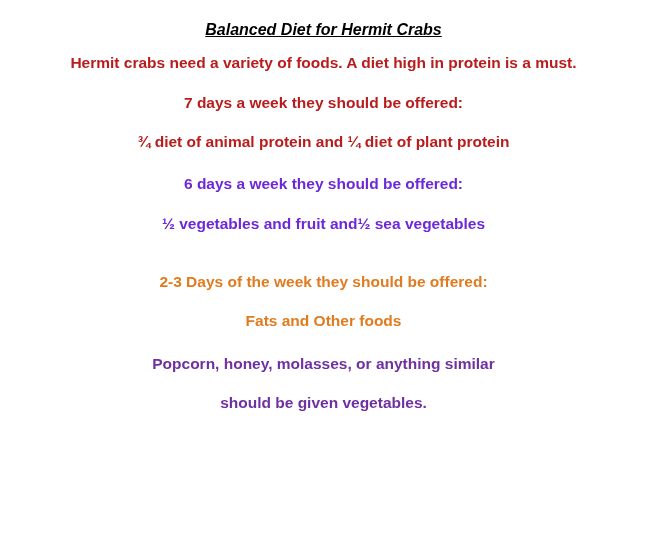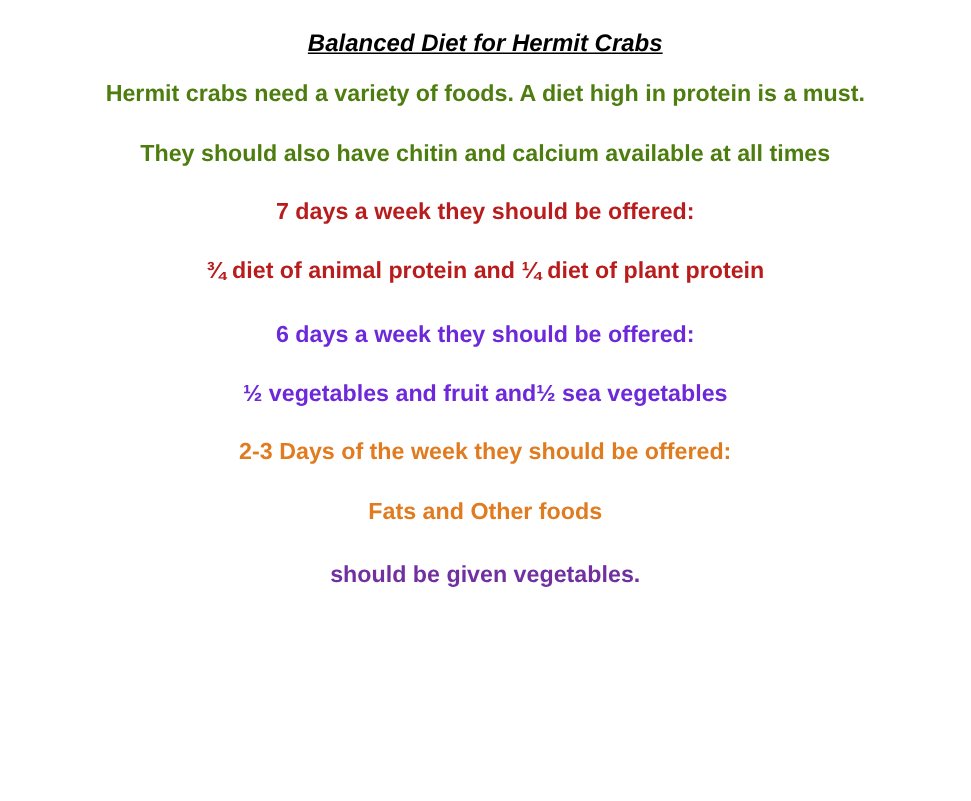--- a/index.html
+++ b/index.html
@@ -34,52 +34,52 @@
   }
   .line {
     font-size: 15.5px;
     font-weight: bold;
     text-align: center;
     line-height: 1.25;
     width: 100%;
     margin: 0 0 19px 0;
     white-space: nowrap;
   }
-  .black { color: #4d7c0f; }
+  .black { color: #b91c1c; }
   .blue { color: #b91c1c; }
   .red  { color: #6d28d9; }
   .orange { color: #e07b20; }
   .purple { color: #7030a0; }
 
   .intro1 { margin-bottom: 20px; }
   .intro2 { margin-bottom: 20px; }
   .intro3 { margin-bottom: 22px; }
   .blue1 { margin-bottom: 20px; }
   .blue2 { margin-bottom: 23px; }
   .red1 { margin-bottom: 20px; }
-  .red2 { margin-bottom: 20px; }
+  .red2 { margin-bottom: 39px; }
   .orange1 { margin-bottom: 20px; }
   .orange2 { margin-bottom: 23px; }
   .purple1 { margin-bottom: 20px; }
   .purple2 { margin-bottom: 0; }
 </style>
 </head>
 <body>
 
 <div class="doc">
 
   <div class="title">Balanced Diet for Hermit Crabs</div>
 
   <div class="line black intro1">Hermit crabs need a variety of foods. A diet high in protein is a must.</div>
-  <div class="line black intro2">They should also have chitin and calcium available at all times</div>
 
   <div class="line blue blue1">7 days a week they should be offered:</div>
   <div class="line blue blue2">¾ diet of animal protein and ¼ diet of plant protein</div>
 
   <div class="line red red1">6 days a week they should be offered:</div>
   <div class="line red red2">½ vegetables and fruit and½ sea vegetables</div>
 
   <div class="line orange orange1">2-3 Days of the week they should be offered:</div>
   <div class="line orange orange2">Fats and Other foods</div>
 
+  <div class="line purple purple1">Popcorn, honey, molasses, or anything similar</div>
   <div class="line purple purple2">should be given vegetables.</div>
 
 </div>
 
 </body></html>

